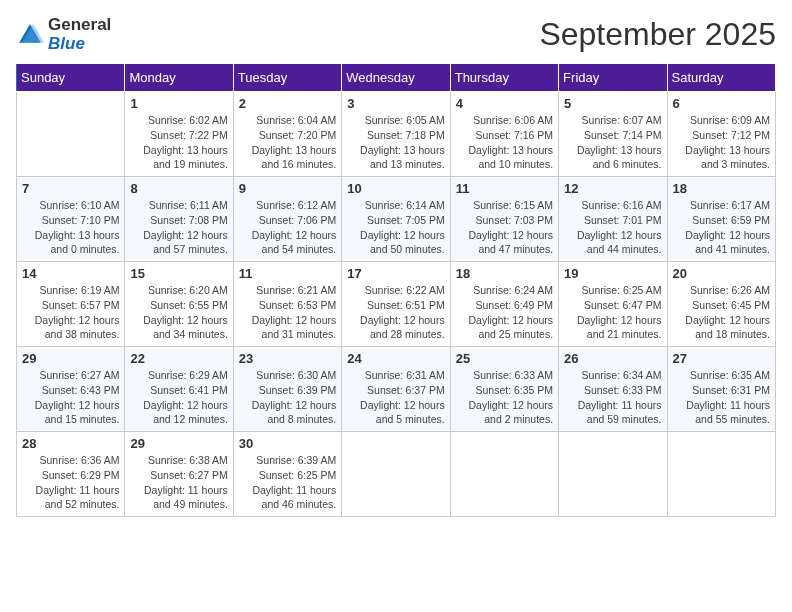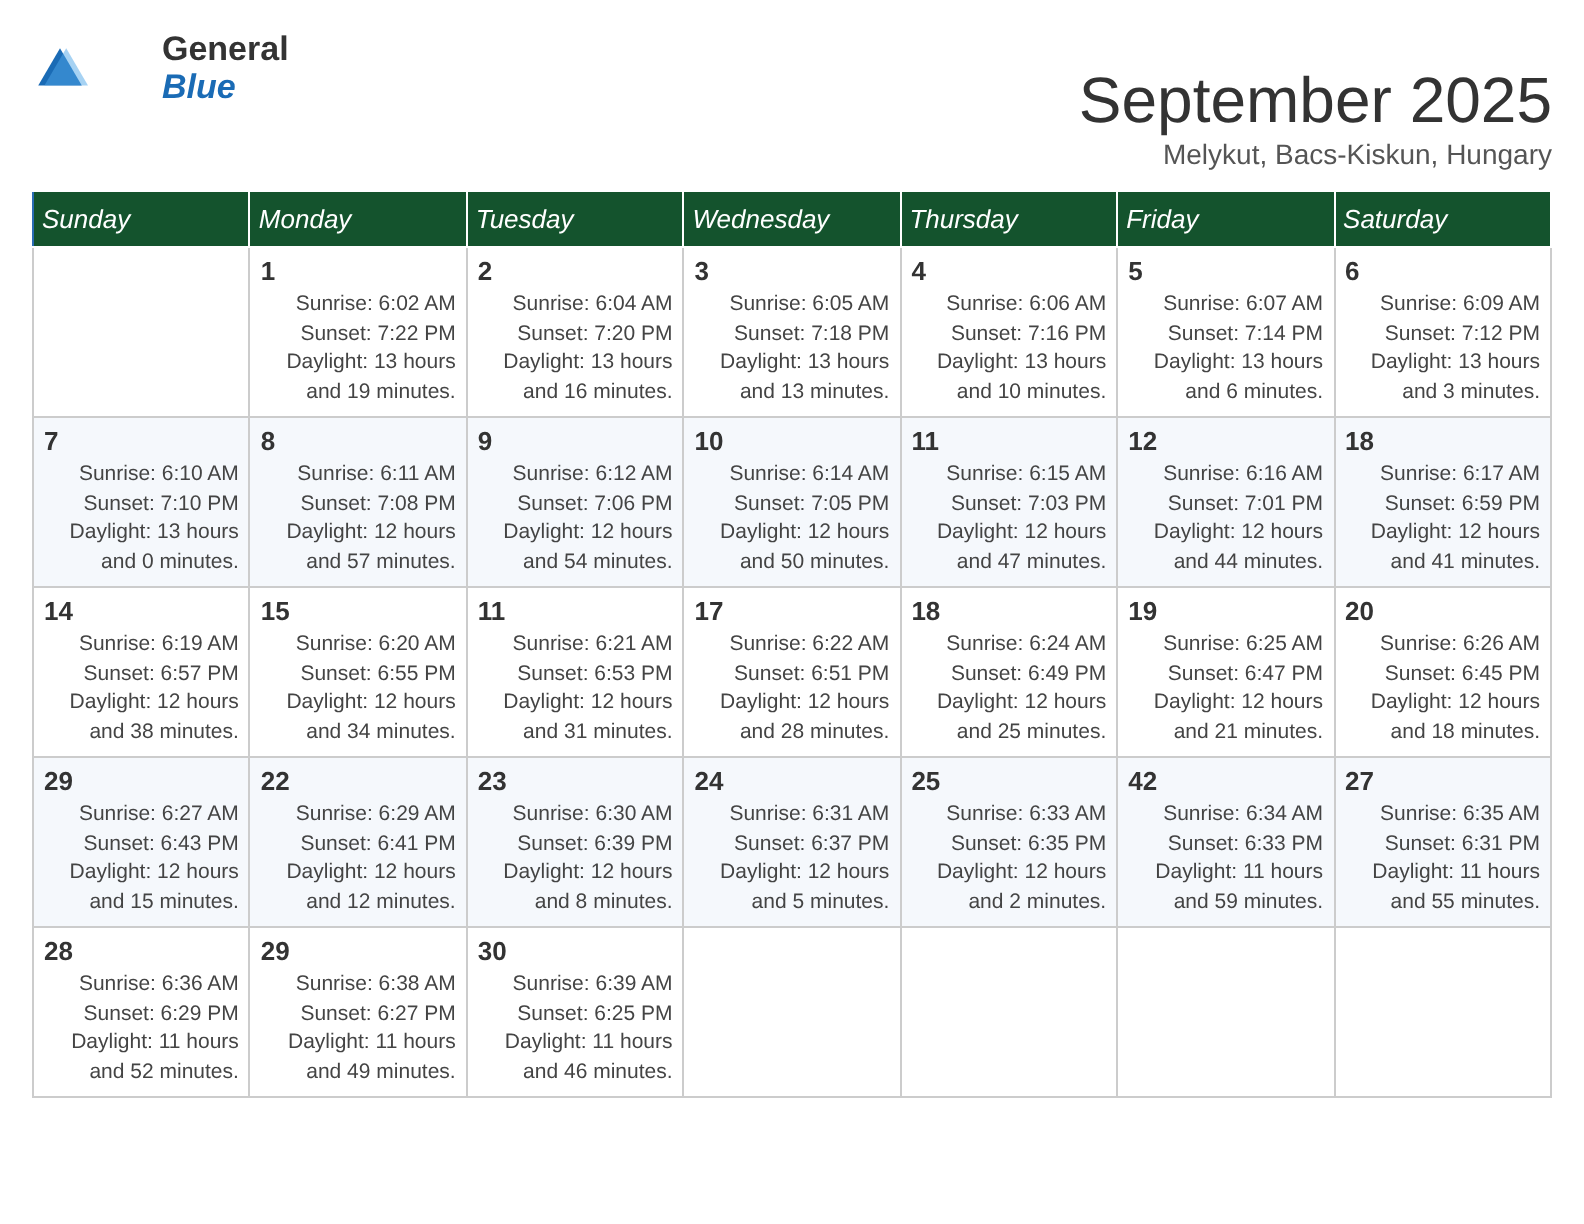--- a/index.html
+++ b/index.html
@@ -18,64 +18,61 @@
     }
     .logo {
       display: flex;
       align-items: center;
       gap: 4px;
     }
     .logo-text {
       display: flex;
       flex-direction: column;
       line-height: 1.1;
-      margin-left: 33px;
     }
     .logo-general {
       font-size: 17px;
       font-weight: bold;
       color: #333;
     }
     .logo-blue {
       font-size: 17px;
       font-weight: bold;
       color: #1a6bb5;
       font-style: italic;
     }
     .logo-icon {
       width: 28px;
       height: 28px;
     }
     .title-area {
       text-align: right;
-      margin-top: 16px;
     }
     .month-title {
       font-size: 32px;
       font-weight: normal;
       color: #333;
     }
     .location {
       font-size: 14px;
       color: #555;
     }
     table {
       width: 100%;
       border-collapse: collapse;
       font-size: 11px;
     }
     th {
-      background-color: #14532d;
+      background-color: #4c1d95;
       color: #fff;
       padding: 6px 4px;
       text-align: left;
       font-size: 13px;
       font-weight: normal;
       border: 1px solid #fff;
-      font-style: italic;
     }
     td {
       border: 1px solid #ccc;
       vertical-align: top;
       padding: 4px 5px;
       width: calc(100% / 7);
       min-height: 80px;
       height: 85px;
     }
     .day-number {
@@ -111,21 +108,20 @@
       <polygon points="18,4 32,28 4,28" fill="#1a6bb5"></polygon>
       <polygon points="22,4 36,28 8,28" fill="#4da6e8" opacity="0.5"></polygon>
     </svg>
     <div class="logo-text">
       <span class="logo-general">General</span>
       <span class="logo-blue">Blue</span>
     </div>
   </div>
   <div class="title-area">
     <div class="month-title">September 2025</div>
-    <div class="location">Melykut, Bacs-Kiskun, Hungary</div>
   </div>
 </div>
 
 <table>
   <thead>
     <tr>
     <th>Sunday</th>
         <th>Monday</th>
         <th>Tuesday</th>
         <th>Wednesday</th>
@@ -237,21 +233,21 @@
         </td>
         <td>
           <span class="day-number">24</span>
           <div class="day-info">Sunrise: 6:31 AM<br>Sunset: 6:37 PM<br>Daylight: 12 hours and 5 minutes.</div>
         </td>
         <td>
           <span class="day-number">25</span>
           <div class="day-info">Sunrise: 6:33 AM<br>Sunset: 6:35 PM<br>Daylight: 12 hours and 2 minutes.</div>
         </td>
         <td>
-          <span class="day-number">42</span>
+          <span class="day-number">26</span>
           <div class="day-info">Sunrise: 6:34 AM<br>Sunset: 6:33 PM<br>Daylight: 11 hours and 59 minutes.</div>
         </td>
         <td>
           <span class="day-number">27</span>
           <div class="day-info">Sunrise: 6:35 AM<br>Sunset: 6:31 PM<br>Daylight: 11 hours and 55 minutes.</div>
         </td>
       </tr>
       <tr>
         <td>
           <span class="day-number">28</span>

